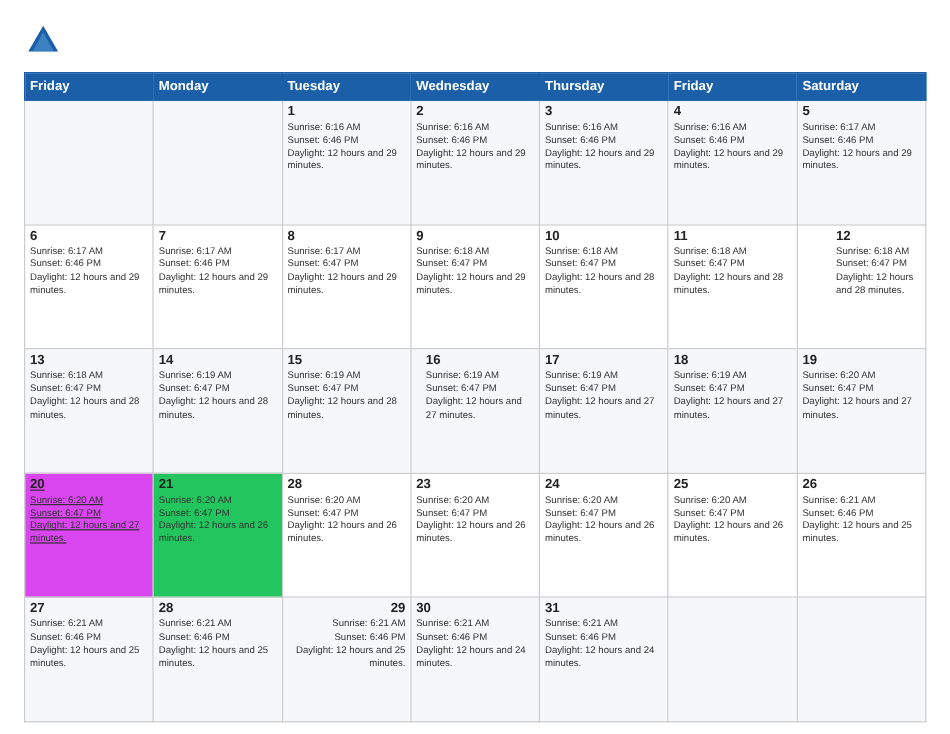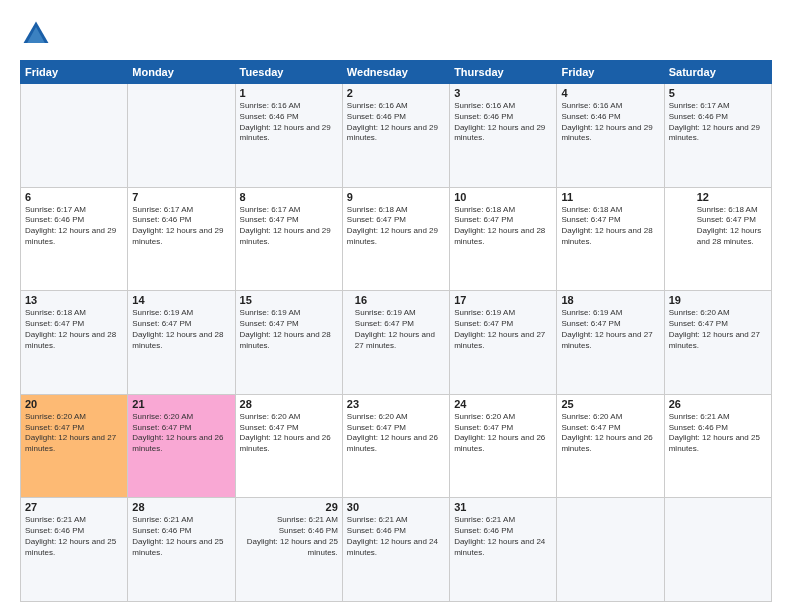--- a/index.html
+++ b/index.html
@@ -257,27 +257,27 @@
 Daylight: 12 hours and 27 minutes.</div>
           </td>
           <td style="background: rgb(245, 247, 250);">
             <span class="day-num">19</span>
             <div class="day-detail" style="white-space: pre-line;">Sunrise: 6:20 AM
 Sunset: 6:47 PM
 Daylight: 12 hours and 27 minutes.</div>
           </td>
         </tr>
         <tr>
-          <td style="background: #fdba74;">
+          <td style="background: #d946ef; text-decoration: underline;">
             <span class="day-num">20</span>
             <div class="day-detail" style="white-space: pre-line;">Sunrise: 6:20 AM
 Sunset: 6:47 PM
 Daylight: 12 hours and 27 minutes.</div>
           </td>
-          <td style="background: #f9a8d4;">
+          <td style="background: #22c55e;">
             <span class="day-num">21</span>
             <div class="day-detail" style="white-space: pre-line;">Sunrise: 6:20 AM
 Sunset: 6:47 PM
 Daylight: 12 hours and 26 minutes.</div>
           </td>
           <td style="background: rgb(255, 255, 255);">
             <span class="day-num">28</span>
             <div class="day-detail" style="white-space: pre-line;">Sunrise: 6:20 AM
 Sunset: 6:47 PM
 Daylight: 12 hours and 26 minutes.</div>

